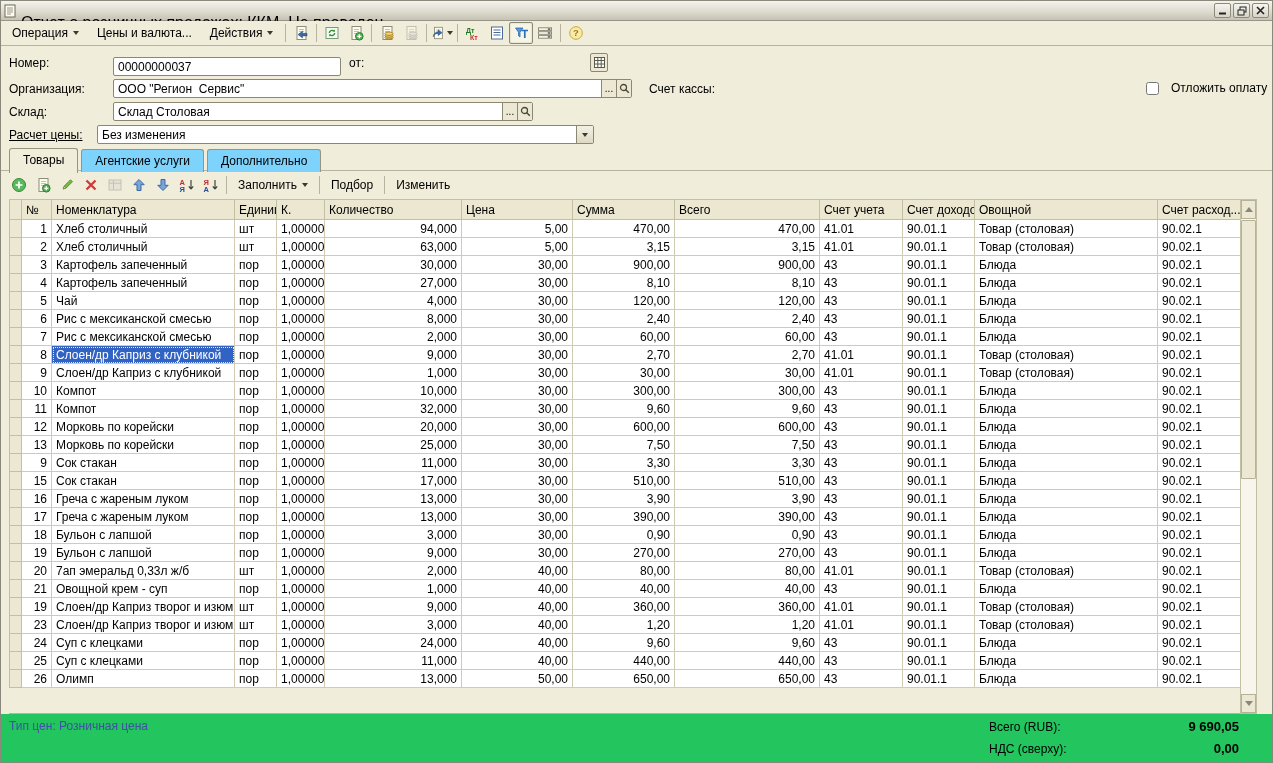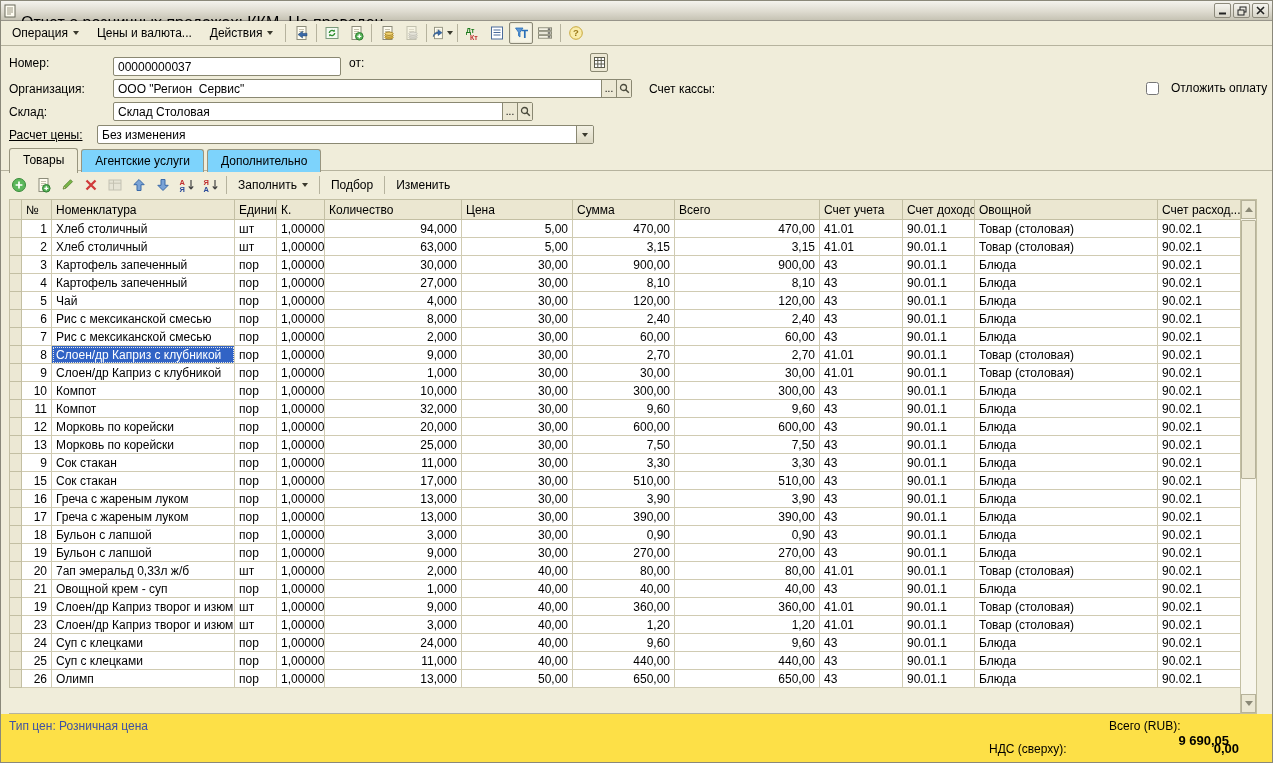--- a/index.html
+++ b/index.html
@@ -75,21 +75,21 @@
   .scr-arrow { position:absolute; left:0; width:15px; height:19px; background:#ece8d4; border:1px solid #b6b29a;
     display:flex; align-items:center; justify-content:center; }
   #scr-up { top:0; }
   #scr-down { bottom:0; }
   #scr-thumb { position:absolute; left:0; top:20px; width:15px; height:259px; background:#ece8d4;
     border:1px solid #b6b29a; border-radius:1px; }
   .tri-up { width:0; height:0; border-left:4px solid transparent; border-right:4px solid transparent; border-bottom:5px solid #8a8876; }
   .tri-down { width:0; height:0; border-left:4px solid transparent; border-right:4px solid transparent; border-top:5px solid #8a8876; }
 
   
-  #footer { position:absolute; left:0; top:713px; width:100%; height:50px; background:#fde047; }
+  #footer { position:absolute; left:0; top:713px; width:100%; height:50px; background:#22c55e; }
   #price-type { position:absolute; left:8px; top:5px; color:#3f51a3; }
   .tot-row { position:absolute; right:33px; display:flex; align-items:baseline; }
   .tot-label { width:130px; text-align:left; }
   .tot-value { width:120px; text-align:right; font-weight:bold; font-size:13px; }
 </style>
 </head>
 <body>
 
 <div id="window">
 
@@ -781,21 +781,21 @@
     <div id="scr-down" class="scr-arrow">
         <div class="tri-down"></div>
       </div>
   </div>
 
   <div id="footer">
     <div id="price-type">
       <span>Тип цен:</span>
       <span>Розничная цена</span>
     </div>
-    <div class="tot-row" style="top:5px;flex-direction:column;">
+    <div class="tot-row" style="top:5px;">
       <span class="tot-label">Всего (RUB):</span>
       <span class="tot-value">9 690,05</span>
     </div>
     <div class="tot-row" style="top:27px;">
       <span class="tot-label">НДС (сверху):</span>
       <span class="tot-value">0,00</span>
     </div>
   </div>
 
 </div>

